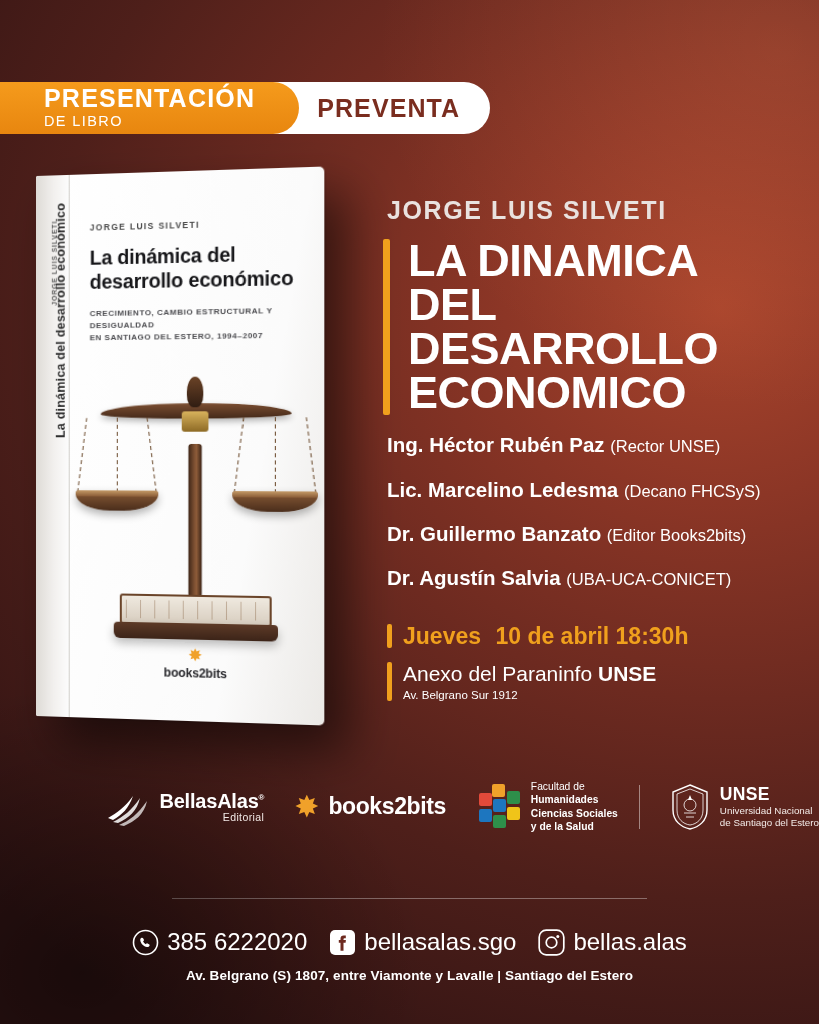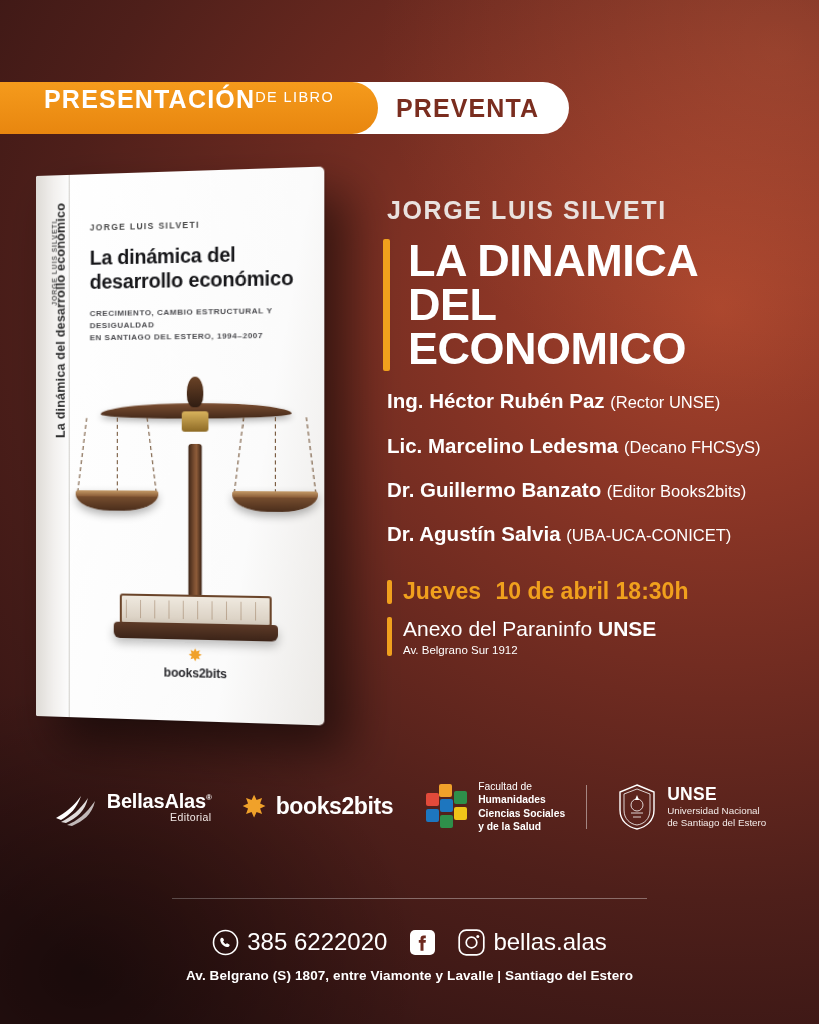--- a/index.html
+++ b/index.html
@@ -29,21 +29,21 @@
   .ribbon {
     position: absolute; top: 82px; left: 0;
     display: flex; align-items: stretch;
     height: 52px;
     z-index: 5;
   }
   .ribbon-left {
     background: linear-gradient(180deg,#f59b1c 0%, #e8860f 100%);
     padding: 5px 44px 5px 44px;
     border-radius: 0 30px 30px 0;
-    display: flex; flex-direction: row; justify-content: center;
+    display: flex; flex-direction: column; justify-content: center;
     margin-right: -26px;
     position: relative; z-index: 2;
   }
   .ribbon-left .l1 {
     color: #ffffff; font-weight: 800; font-size: 25px;
     letter-spacing: 1.2px; line-height: 1;
   }
   .ribbon-left .l2 {
     color: #ffffff; font-size: 14.5px; letter-spacing: 1.4px;
     line-height: 1.2; margin-top: 2px;
@@ -215,21 +215,21 @@
 
   .where { display: flex; margin-top: 12px; margin-left: 4px; }
   .where .bar { width: 5px; background: #f0a01d; border-radius: 2px; margin-right: 11px; flex: 0 0 5px; }
   .where .l1 { color: #ffffff; font-size: 21px; font-weight: 400; }
   .where .l1 b { font-weight: 800; }
   .where .l2 { color: #ffffff; font-size: 11.5px; margin-top: 3px; }
 
   
   .logos {
     position: absolute; left: 0; right: 0; top: 780px;
-    display: flex; align-items: center; justify-content: center;
+    display: flex; align-items: center; justify-content: flex-end;
     gap: 30px; z-index: 5;
   }
   .logo-item { display: flex; align-items: center; color: #fff; }
 
   .bellas { display: flex; align-items: center; gap: 8px; }
   .wing {
     width: 46px; height: 40px; position: relative;
   }
   .wing svg { display:block; }
   .bellas .tw { line-height: 1.05; }
@@ -333,20 +333,21 @@
     </div>
   </div>
 
   <div class="rcol">
     <div class="author-line">JORGE LUIS SILVETI</div>
 
     <div class="title-block">
       <div class="title-bar"></div>
       <div class="main-title">
         <div>LA DINAMICA DEL</div>
+        <div>DESARROLLO</div>
         <div>ECONOMICO</div>
       </div>
     </div>
 
 
     <div class="panel-list">
       <div class="panel-item">
         <span>Ing. Héctor Rubén Paz</span>
         <span class="role">(Rector UNSE)</span>
       </div>
@@ -459,20 +460,21 @@
       </span>
     </div>
 
     <div class="c-item">
       <span class="ic">
         <svg width="27" height="27" viewBox="0 0 27 27">
           <rect x="1" y="1" width="25" height="25" rx="5" fill="#ffffff"></rect>
           <path d="M16.6 13.8h-2.1v8h-3v-8H9.8v-2.7h1.7V9.8c0-2 1.2-3.2 3.1-3.2h2.2v2.7h-1.4c-.6 0-.9.3-.9.9v.9h2.4z" fill="#6d2a20"></path>
         </svg>
       </span>
+      <span class="lbl">bellasalas.sgo</span>
     </div>
 
     <div class="c-item">
       <span class="ic">
         <svg width="27" height="27" viewBox="0 0 27 27">
           <rect x="1.2" y="1.2" width="24.6" height="24.6" rx="7" fill="none" stroke="#ffffff" stroke-width="1.7"></rect>
           <circle cx="13.5" cy="13.5" r="5.3" fill="none" stroke="#ffffff" stroke-width="1.7"></circle>
           <circle cx="19.8" cy="7.4" r="1.5" fill="#ffffff"></circle>
         </svg>
       </span>

